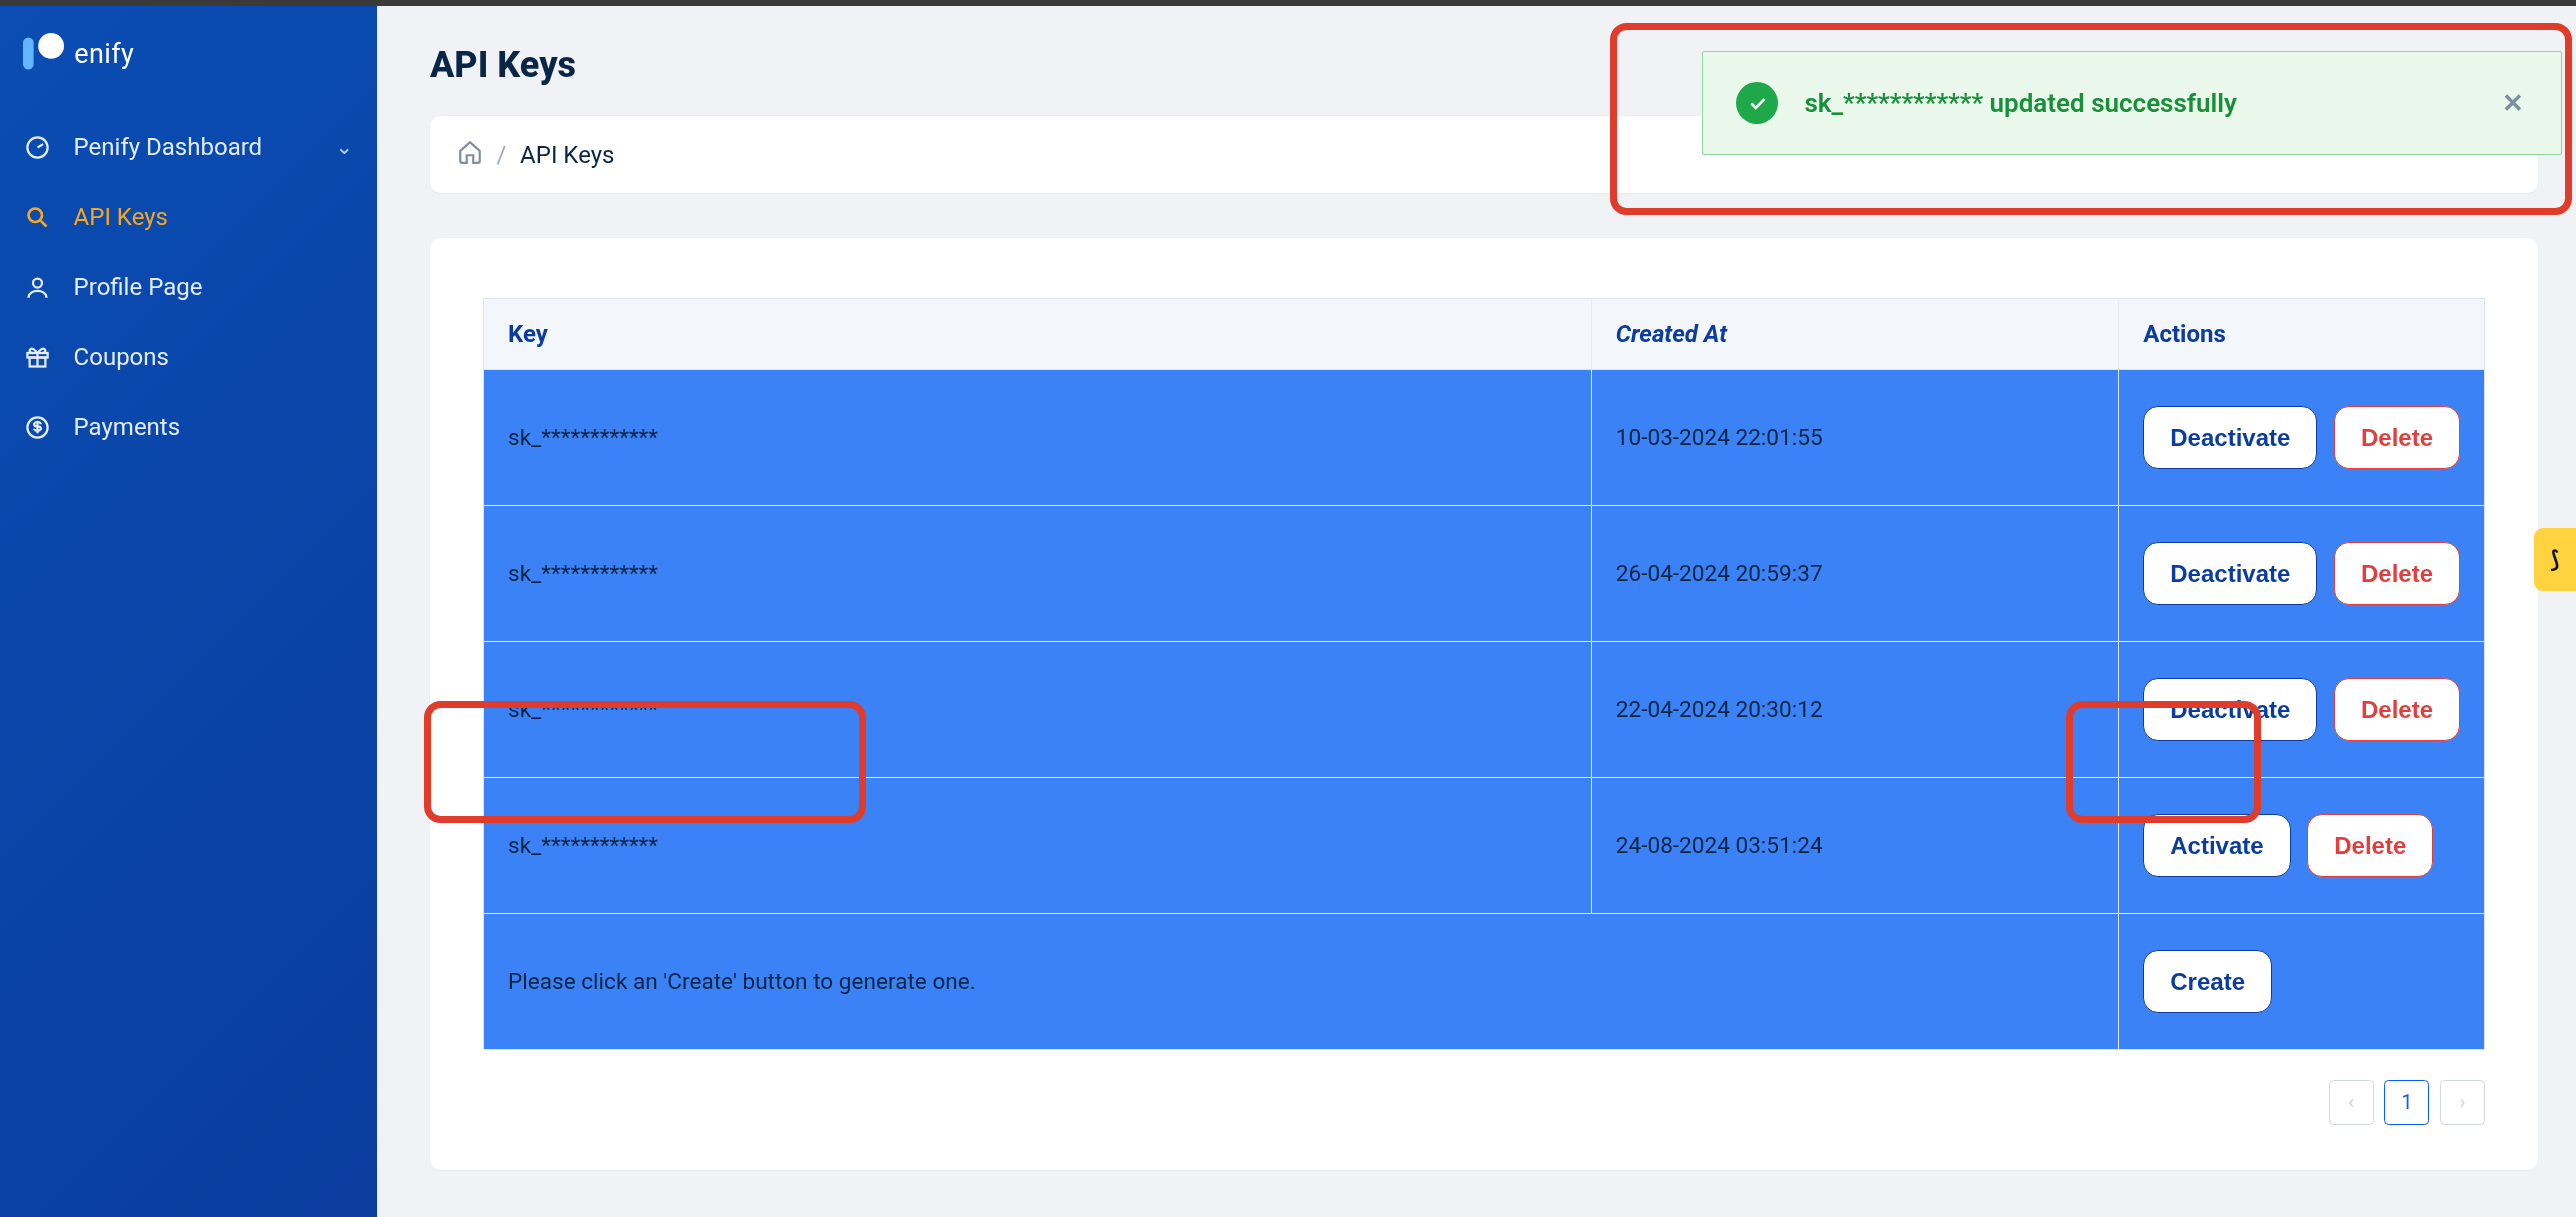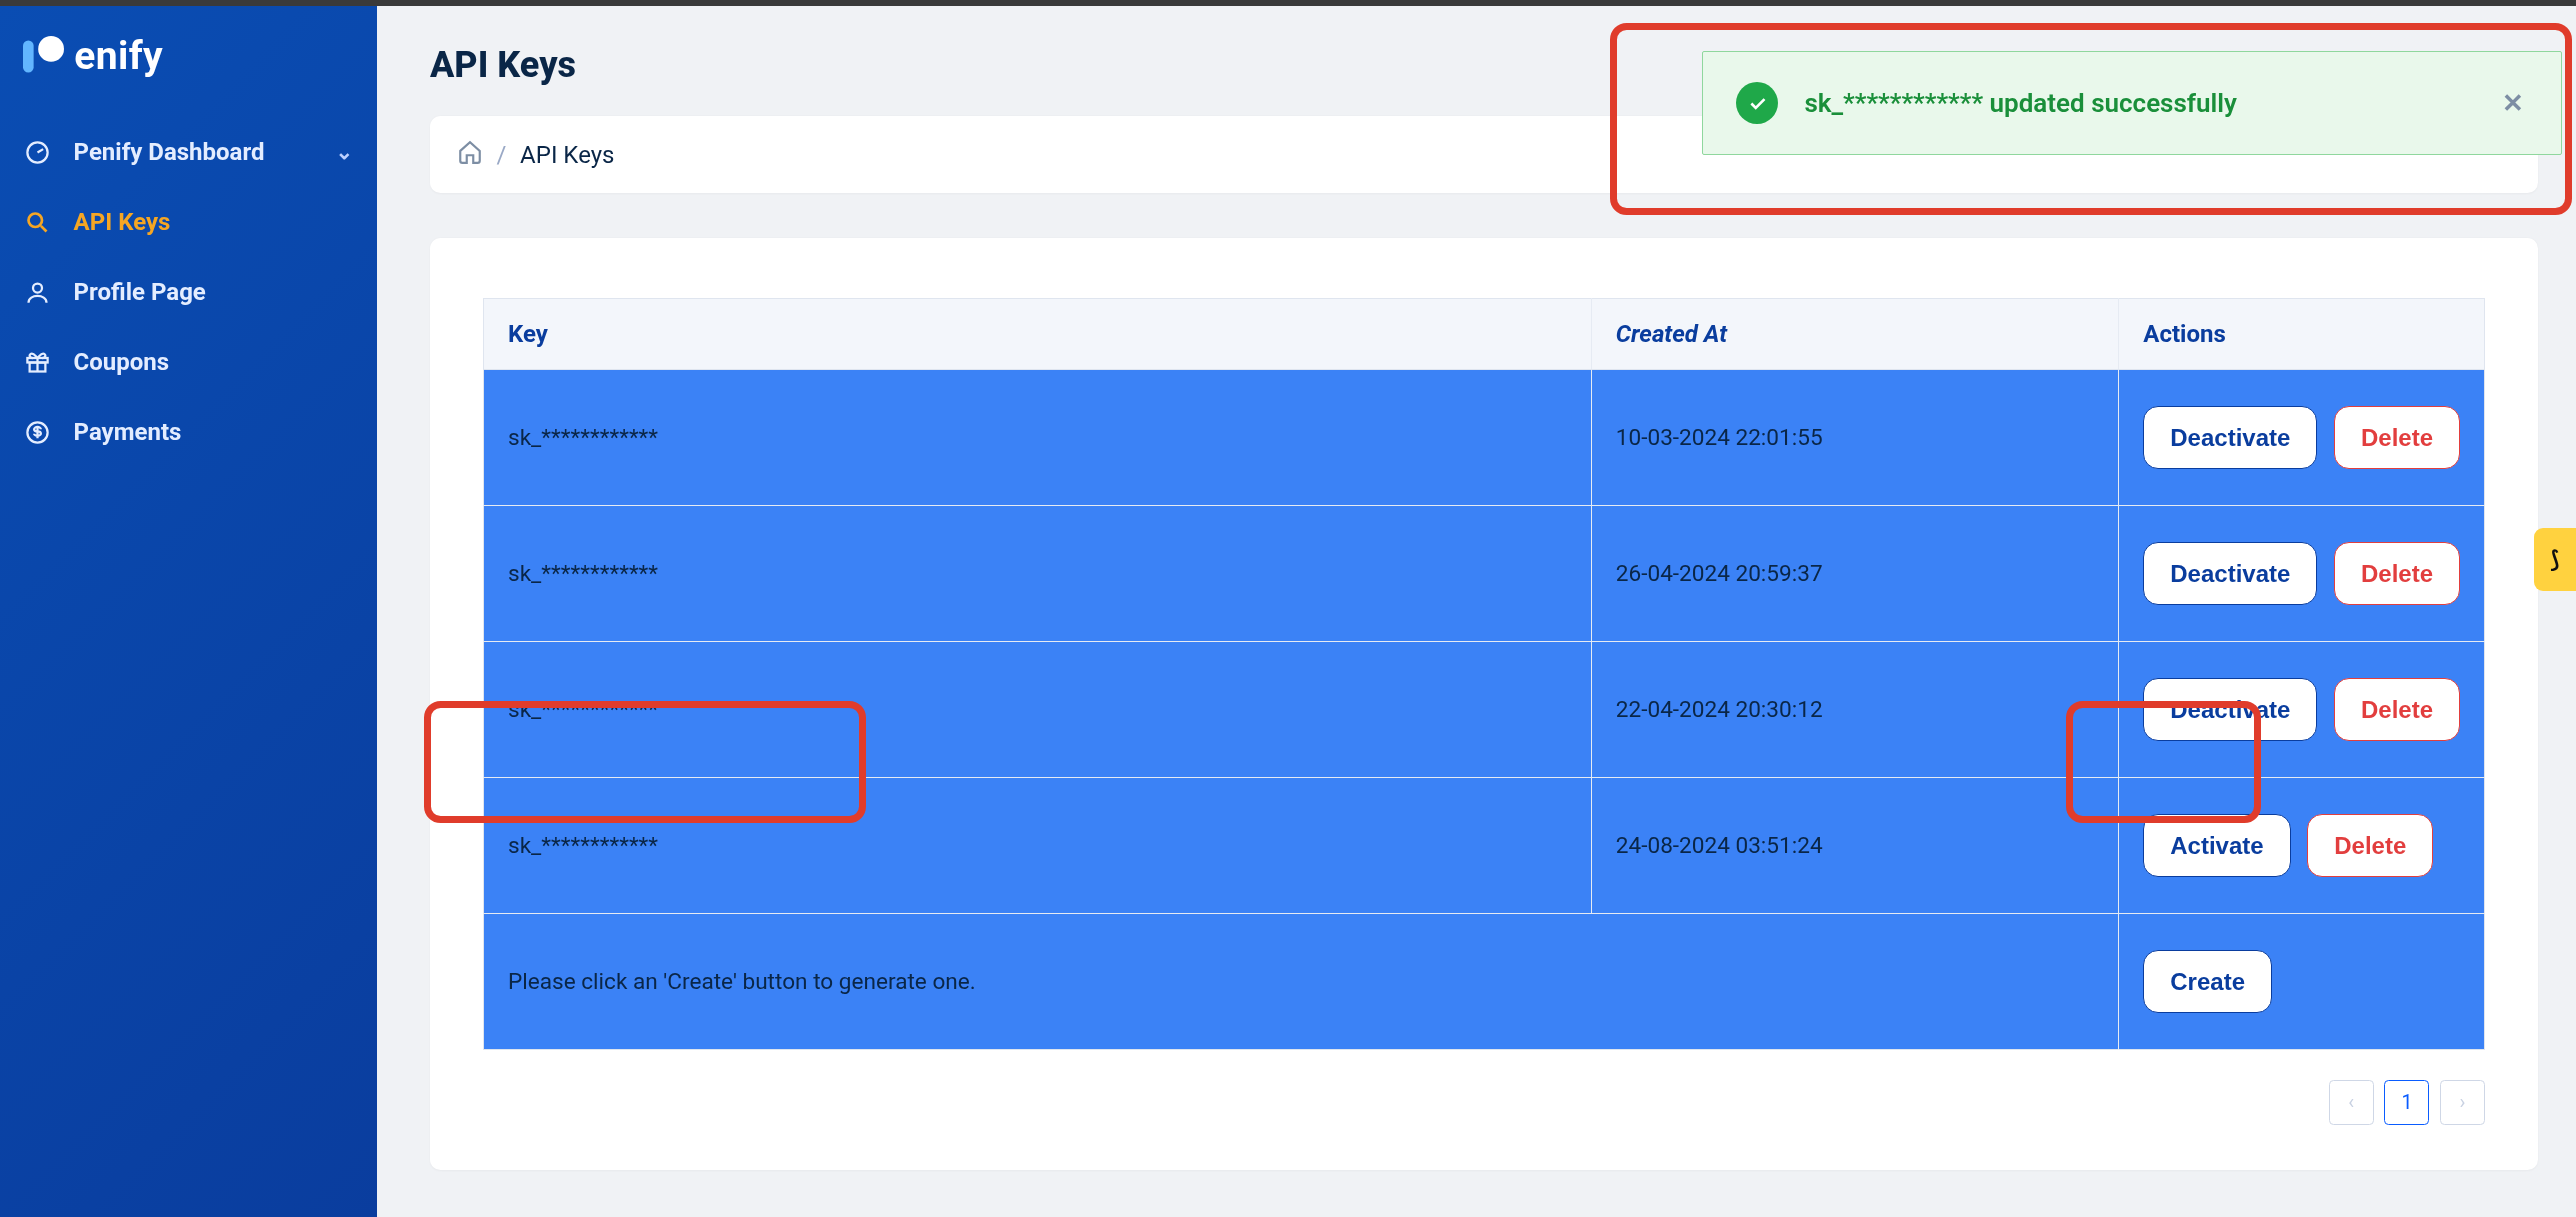--- a/index.html
+++ b/index.html
@@ -35,36 +35,36 @@
   flex-shrink: 0;
 }
 .logo {
   display: flex;
   align-items: center;
   padding: 0 22.6px 38px 22.6px;
   gap: 10.6px;
 }
 .logo-mark { display: inline-flex; }
 .logo-text {
-  font-size: 39px;
-  font-weight: 700;
+  font-size: 27px;
+  font-weight: 400;
   color: #fff;
   letter-spacing: 0.4px;
 }
 .menu {
   list-style: none;
 }
 .menu-item {
   display: flex;
   align-items: center;
   gap: 19.6px;
   padding: 21px 24px;
   color: #e4edff;
   font-size: 24px;
-  font-weight: 700;
+  font-weight: 400;
   cursor: pointer;
 }
 .menu-item.active {
   color: #f5a623;
 }
 .menu-item .label { flex: 1; }
 .menu-item .caret { font-size: 21px; color: #bcd0ff; }
 .menu-icon { width: 30px; display: inline-flex; }
 
 

